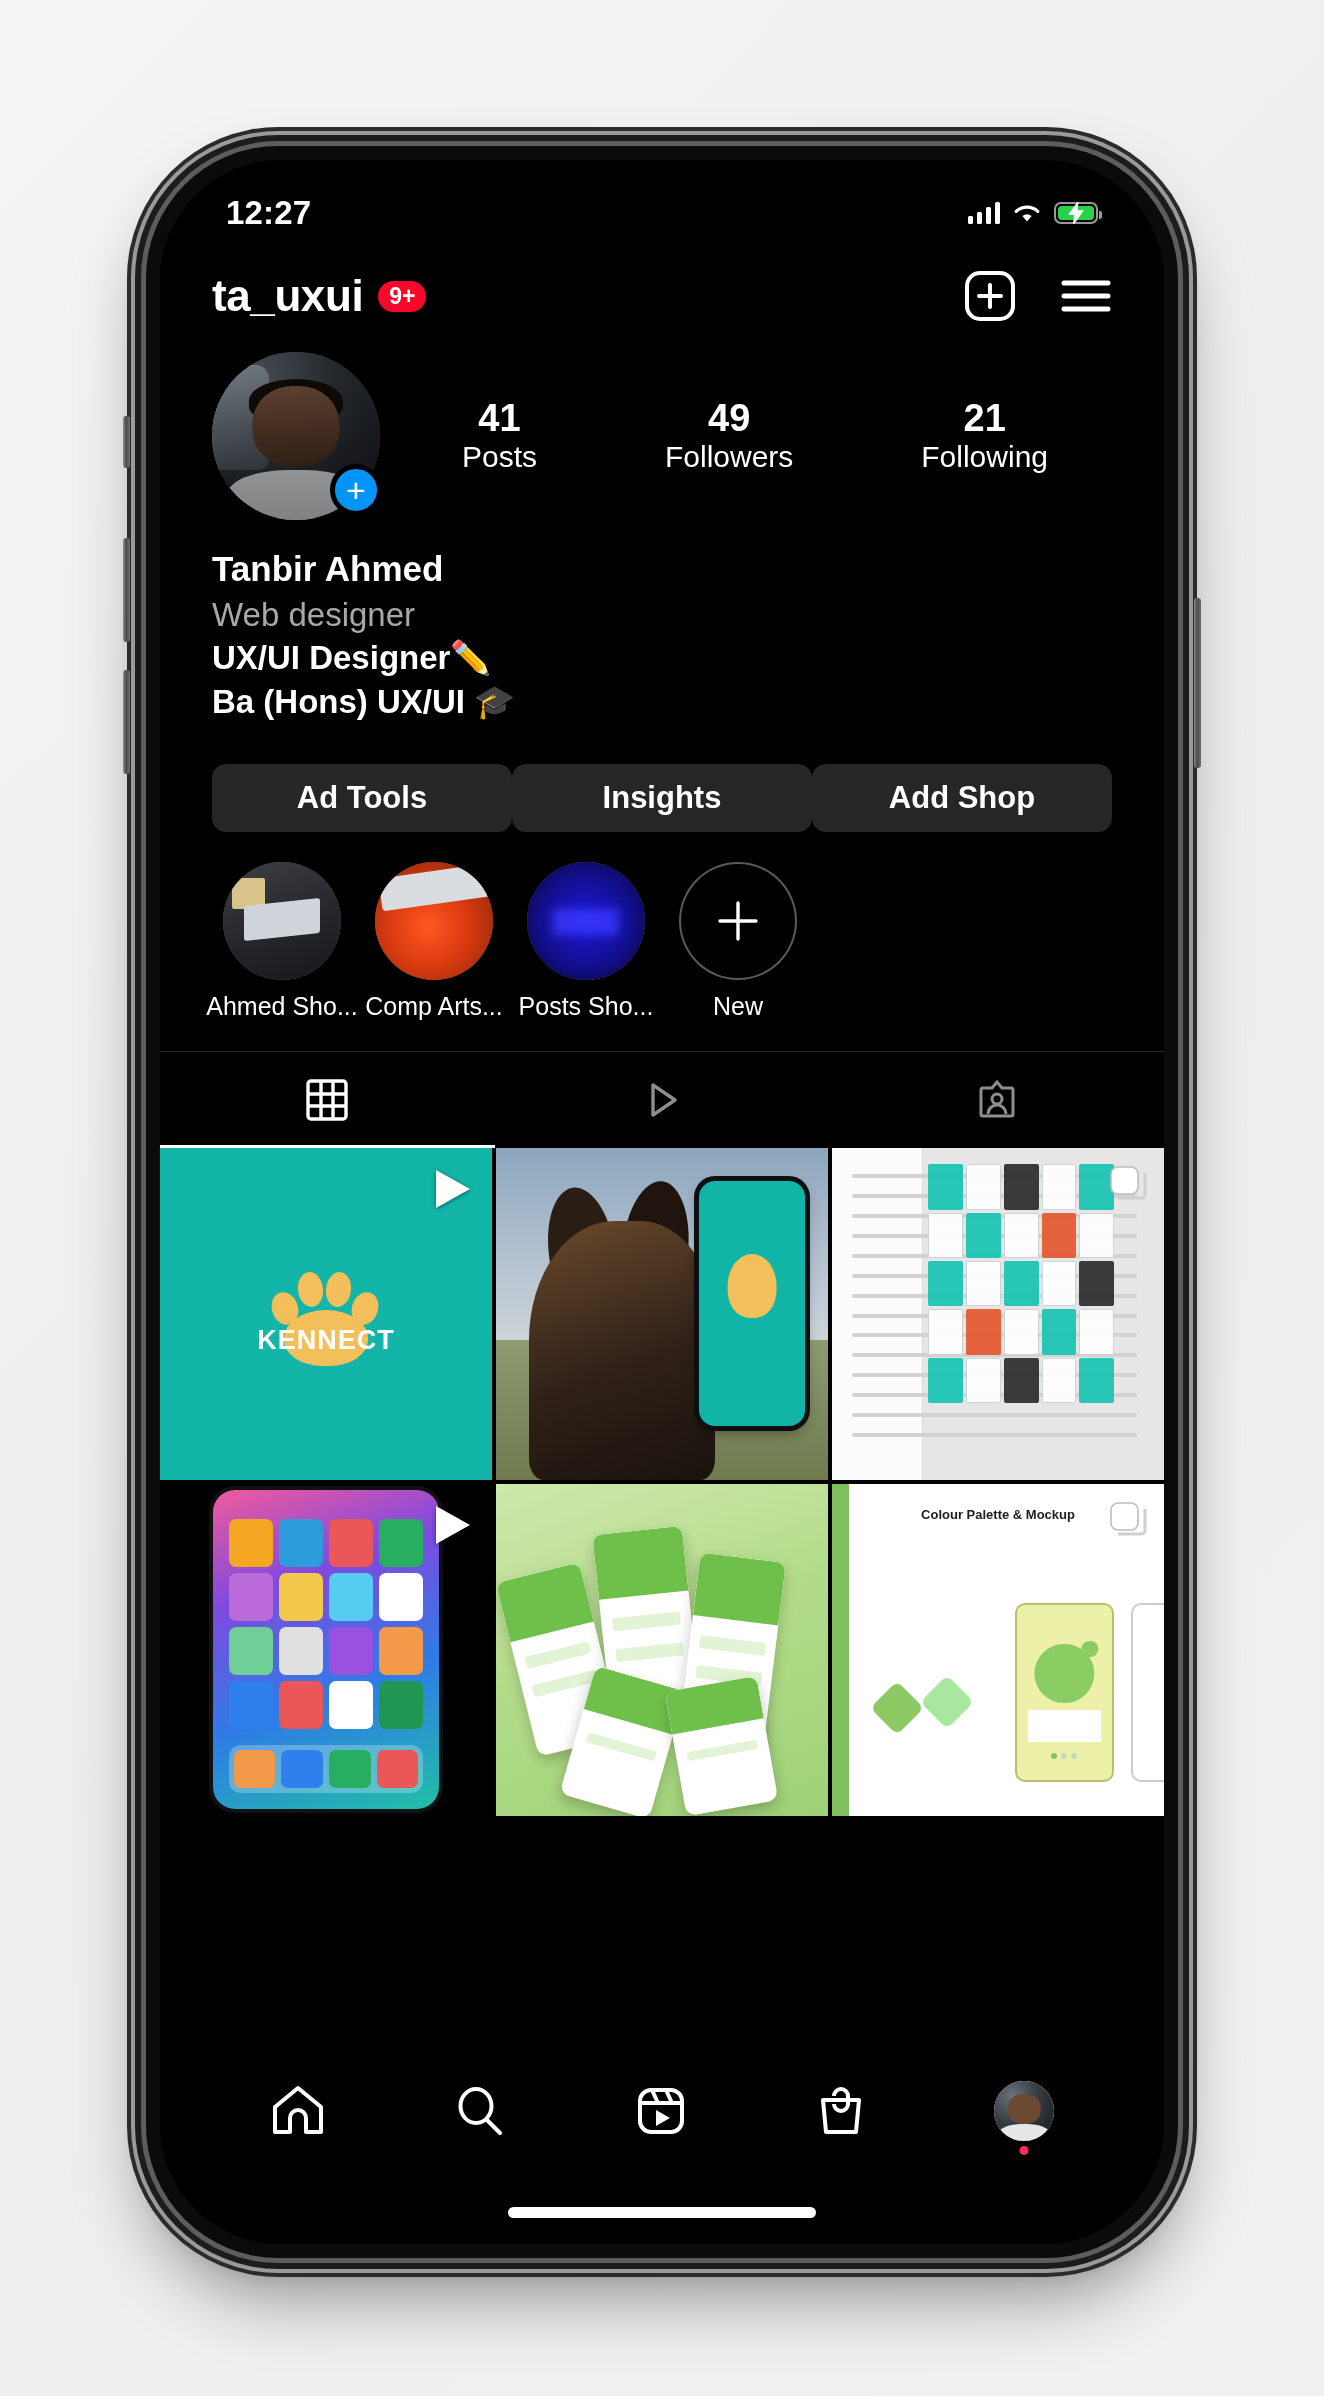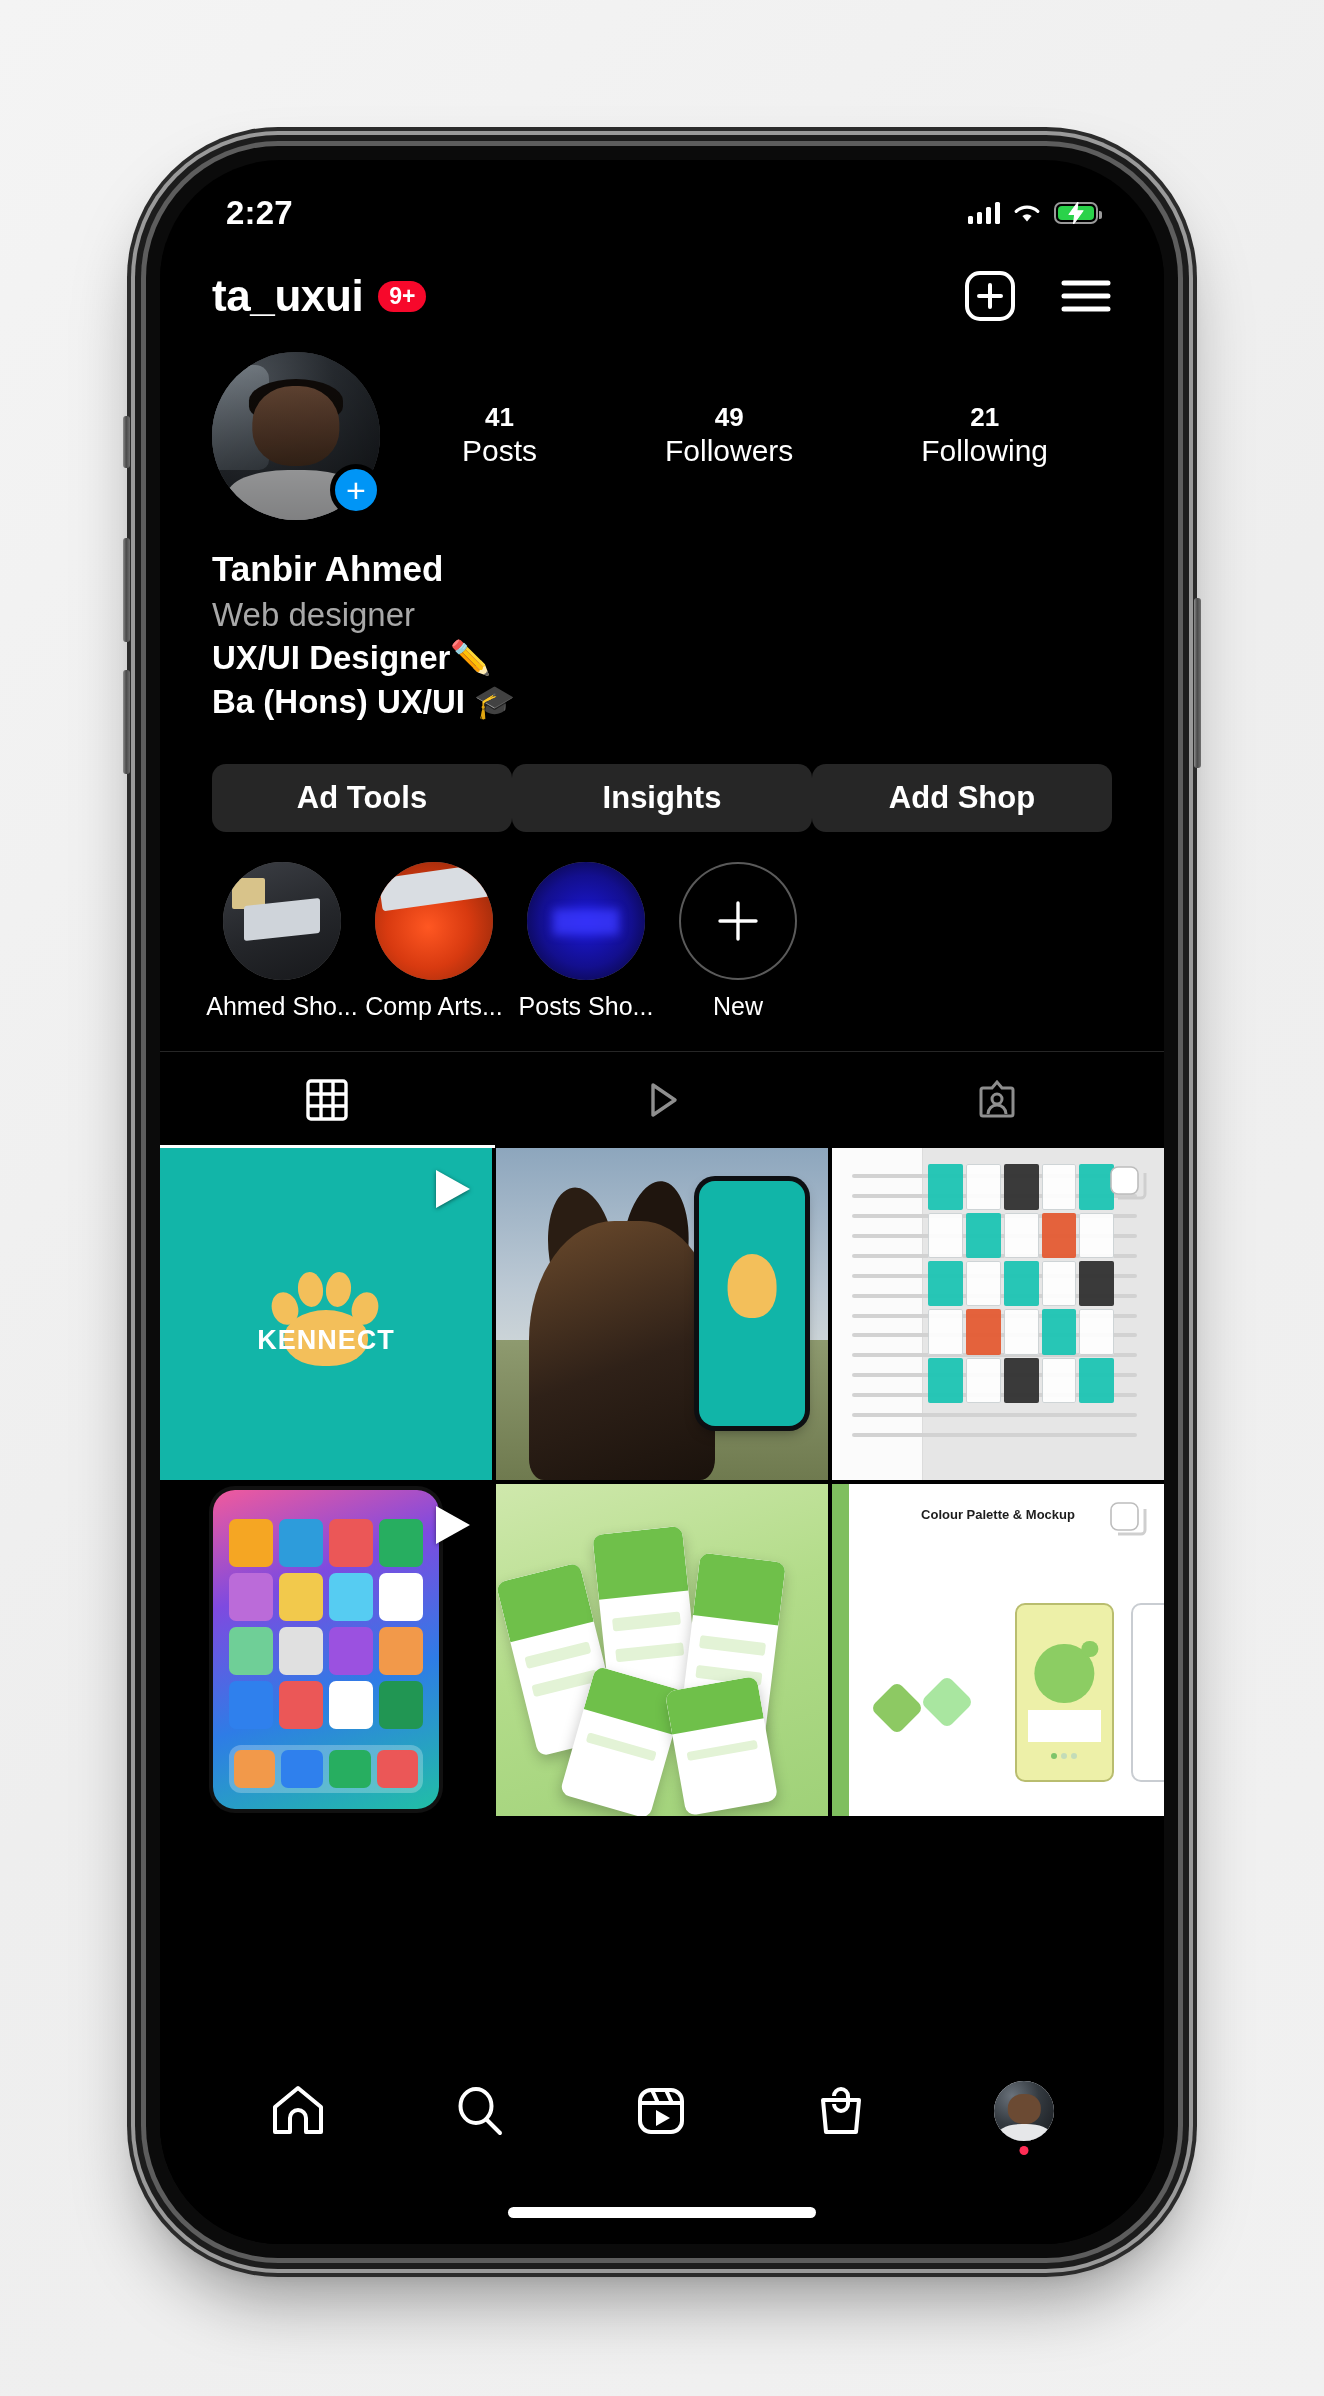--- a/index.html
+++ b/index.html
@@ -98,21 +98,21 @@
       width:82%; height:34%; border-radius:44% 44% 0 0; background:#e9eaec; }
   .av-shadow{ position:absolute; inset:0; background:linear-gradient(180deg,rgba(0,0,0,.18),rgba(0,0,0,.45));}
   .av-plus {
     position:absolute; right:-2px; bottom:4px; width:52px; height:52px; border-radius:50%;
     background:#0095f6; border:5px solid #000;
     display:flex; align-items:center; justify-content:center;
     color:#fff; font-size:34px; font-weight:400; line-height:0;
   }
   .stats { display:flex; flex:1; justify-content:space-around; padding-left:18px; }
   .stat { text-align:center; }
-  .stat .n { font-size:26px; font-weight:700; line-height:1.12; }
+  .stat .n { font-size:38px; font-weight:700; line-height:1.12; }
   .stat .l { font-size:30px; font-weight:400; line-height:1.2; }
 
   
   .bio { padding:26px 52px 0 52px; }
   .bio .name { font-size:35px; font-weight:700; line-height:1.34; }
   .bio .cat  { font-size:33px; color:#a8a8a8; line-height:1.32; }
   .bio .line { font-size:33px; line-height:1.32;font-weight:bold; }
 
   
   .btn-area { padding:26px 52px 0 52px; }
@@ -258,21 +258,21 @@
 <div class="stage">
   <div class="phone">
     <div class="btn-side btn-mute"></div>
     <div class="btn-side btn-vup"></div>
     <div class="btn-side btn-vdn"></div>
     <div class="btn-side btn-power"></div>
 
     <div class="screen">
 
       <div class="statusbar">
-        <div class="sb-time">2:27</div>
+        <div class="sb-time">12:27</div>
         <div class="sb-right">
           <span class="bars">
               <i></i>
               <i></i>
               <i></i>
               <i></i>
             </span>
           <svg width="28" height="21" viewBox="0 0 28 21">
             <path d="M14 18.6 L9.4 12.9 A7.6 7.6 0 0 1 18.6 12.9 Z" fill="#fff"></path>
             <path d="M3.2 8.4 A16 16 0 0 1 24.8 8.4" stroke="#fff" stroke-width="3.2" fill="none" stroke-linecap="round"></path>

